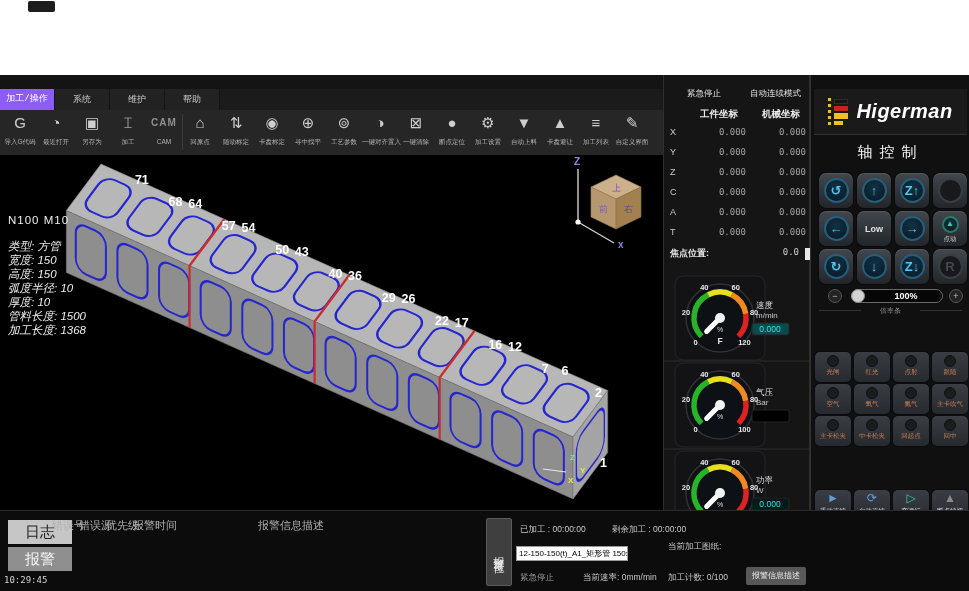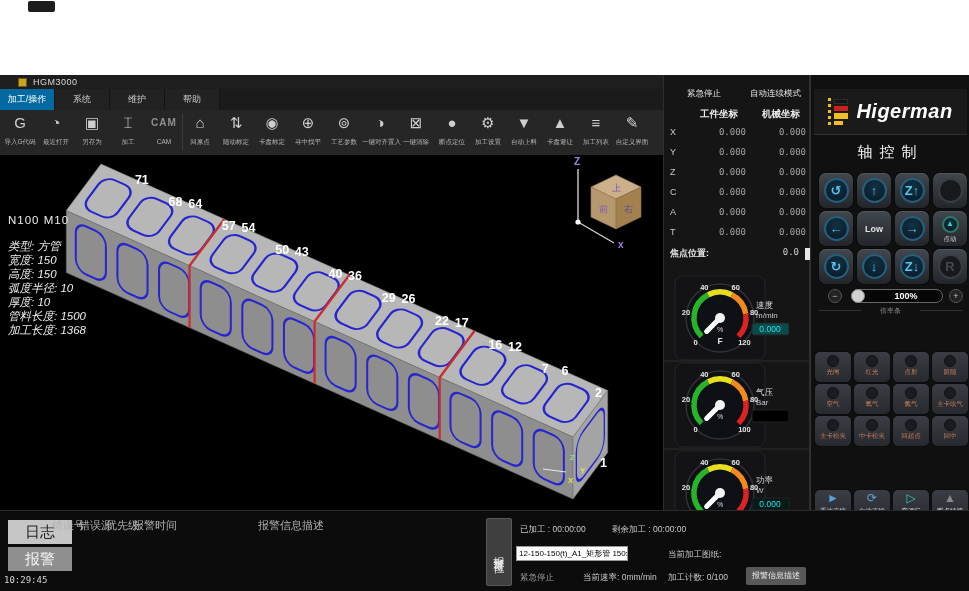--- a/index.html
+++ b/index.html
@@ -7,21 +7,21 @@
   #stage{position:relative;width:969px;height:591px;background:#fff;overflow:hidden;}
   .abs{position:absolute;}
   
   #app{position:absolute;left:0;top:75px;width:969px;height:516px;background:#141414;overflow:hidden;}
   #titlebar{position:absolute;left:0;top:0;width:969px;height:14px;background:#1e1e1e;}
   #title-icon{position:absolute;left:18px;top:3px;width:9px;height:9px;background:#caa41e;border:1px solid #6d5a12;}
   #title-text{position:absolute;left:33px;top:2px;font-size:9px;color:#d8d8d8;letter-spacing:.5px;}
   .winctl{position:absolute;top:1px;font-size:9px;color:#b5b5b5;cursor:default;}
   #menu-tabs{position:absolute;left:0;top:14px;width:663px;height:21px;background:#1b1b1b;}
   .mtab{position:absolute;top:0;height:21px;width:55px;text-align:center;line-height:21px;font-size:9px;color:#c9c9c9;background:#222;border-right:1px solid #141414;}
-  .mtab.active{background:#0369a1;color:#fff;}
+  .mtab.active{background:#8b5cf6;color:#fff;font-family:Liberation Mono, monospace;}
   #toolbar{position:absolute;left:0;top:35px;width:663px;height:45px;background:#262626;}
   .titem{position:absolute;top:2px;width:36px;height:42px;text-align:center;}
   .ticon{height:22px;line-height:22px;font-size:15px;color:#cecece;}
   .ticon.cam{font-size:10px;font-weight:bold;color:#8f8f8f;letter-spacing:1px;}
   .tlabel{font-size:6.5px;color:#b5b5b5;white-space:nowrap;line-height:8px;margin-top:4px;}
   .tsep{position:absolute;top:4px;width:1px;height:36px;background:#3c3c3c;}
   
   #viewport{position:absolute;left:0;top:80px;width:663px;height:355px;background:#000;}
   #param-block{position:absolute;left:8px;top:58px;color:#ececec;font-size:11.5px;line-height:14px;}
   #program-line{margin-bottom:12px;letter-spacing:1px;}
@@ -76,27 +76,20 @@
   #top-deco{position:absolute;left:28px;top:1px;width:27px;height:11px;background:#1d1d1d;border-radius:2px;}
 </style>
 </head>
 <body>
 
 <div id="stage">
   <div id="top-deco"></div>
 
   <div id="app">
 
-    <div id="titlebar">
-      <div id="title-icon"></div>
-      <div id="title-text">HGM3000</div>
-      <span class="winctl" style="left:918px;">—</span>
-      <span class="winctl" style="left:938px;">□</span>
-      <span class="winctl" style="left:955px;">✕</span>
-    </div>
 
     <div id="menu-tabs">
         <div class="mtab active" style="left: 0px;">加工/操作</div>
         <div class="mtab" style="left: 55px; text-align: center;">系统</div>
         <div class="mtab" style="left: 110px;">维护</div>
         <div class="mtab" style="left: 165px;">帮助</div>
       </div>
     <div id="toolbar">
         <div class="titem" style="left: 2px;">
           <div class="ticon">G</div>
@@ -556,20 +549,20 @@
           <span class="ahead" style="left: 52px;">错误号</span>
           <span class="ahead" style="left: 79px;">错误源</span>
           <span class="ahead" style="left: 106px;">优先级</span>
           <span class="ahead" style="left: 133px;">报警时间</span>
           <span class="ahead" style="left: 258px;">报警信息描述</span>
         </div>
       <div id="alarm-reset">报警复位</div>
       <span class="sline" style="left:520px;top:13px;">已加工 : 00:00:00</span>
       <span class="sline" style="left:612px;top:13px;">剩余加工 : 00:00:00</span>
       <div id="file-box">12-150-150(t)_A1_矩形管 150x15</div>
-      <span class="sline" style="left:668px;top:38px;">当前加工图纸:</span>
+      <span class="sline" style="left:668px;top:30px;">当前加工图纸:</span>
       <span class="sline" style="left:520px;top:61px;color:#9a9a9a;">紧急停止</span>
       <span class="sline" style="left:583px;top:61px;">当前速率: 0mm/min</span>
       <span class="sline" style="left:668px;top:61px;">加工计数: 0/100</span>
       <div id="count-btn">报警信息描述</div>
     </div>
   </div>
 </div>
 
 </body></html>

